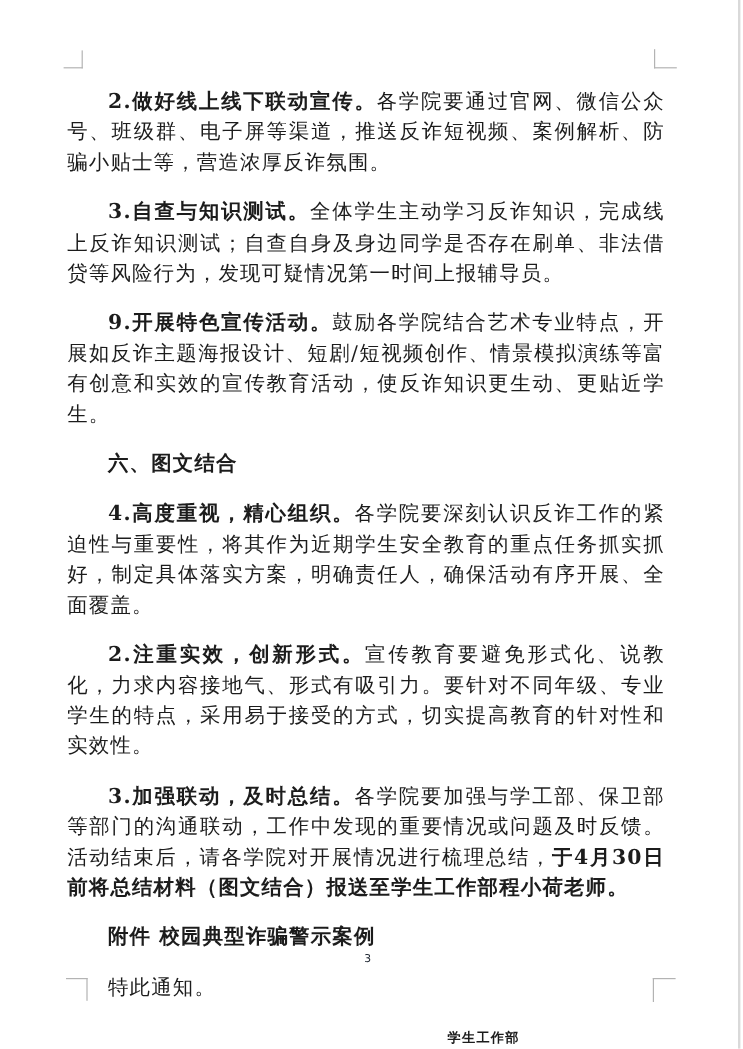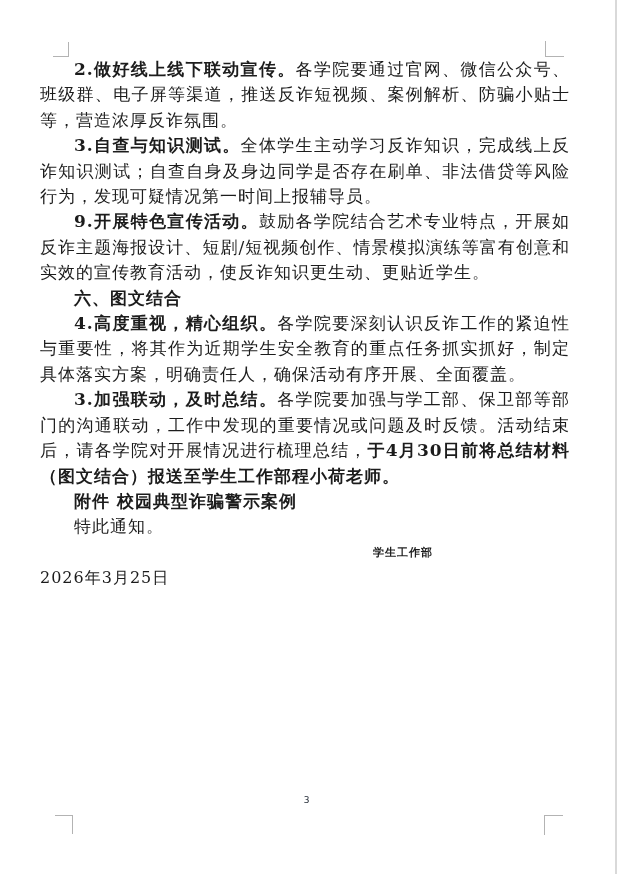--- a/index.html
+++ b/index.html
@@ -48,21 +48,21 @@
     left: 40px; top: 57px;
     width: 530px;
     font-size: 17px;
     line-height: 25.4px;
     letter-spacing: 1px;
     color: #1c1c1c;
     text-align: justify;
   }
   .para {
     text-indent: 34px;
-    margin: 0;
+    margin: 16px;
   }
   .para .b { font-weight: bold; }
   .sig-line {
     text-align: right;
     font-weight: bold;
     padding-right: 137px;
     font-size: 11px; line-height: 25.4px; letter-spacing: 1px;
     color: #1c1c1c;
   }
   .date-line {
@@ -93,20 +93,21 @@
   <div class="mark mark-bl"></div>
   <div class="mark mark-br"></div>
 
   <div class="doc-body">
 
     <p class="para body"><span class="b">2.做好线上线下联动宣传。</span><span>各学院要通过官网、微信公众号、班级群、电子屏等渠道，推送反诈短视频、案例解析、防骗小贴士等，营造浓厚反诈氛围。</span></p>
       <p class="para body"><span class="b">3.自查与知识测试。</span><span>全体学生主动学习反诈知识，完成线上反诈知识测试；自查自身及身边同学是否存在刷单、非法借贷等风险行为，发现可疑情况第一时间上报辅导员。</span></p>
       <p class="para body"><span class="b">9.开展特色宣传活动。</span><span>鼓励各学院结合艺术专业特点，开展如反诈主题海报设计、短剧/短视频创作、情景模拟演练等富有创意和实效的宣传教育活动，使反诈知识更生动、更贴近学生。</span></p>
       <p class="para heading"><span class="b">六、图文结合</span></p>
       <p class="para body"><span class="b">4.高度重视，精心组织。</span><span>各学院要深刻认识反诈工作的紧迫性与重要性，将其作为近期学生安全教育的重点任务抓实抓好，制定具体落实方案，明确责任人，确保活动有序开展、全面覆盖。</span></p>
+      <p class="para body"><span class="b">2.注重实效，创新形式。</span><span>宣传教育要避免形式化、说教化，力求内容接地气、形式有吸引力。要针对不同年级、专业学生的特点，采用易于接受的方式，切实提高教育的针对性和实效性。</span></p>
       <p class="para body"><span class="b">3.加强联动，及时总结。</span><span>各学院要加强与学工部、保卫部等部门的沟通联动，工作中发现的重要情况或问题及时反馈。活动结束后，请各学院对开展情况进行梳理总结，</span><span class="b">于4月30日前将总结材料（图文结合）报送至学生工作部程小荷老师。</span></p>
       <p class="para attachment"><span class="b">附件 校园典型诈骗警示案例</span></p>
       <p class="para body"><span>特此通知。</span></p>
       <div class="sig-line">学生工作部</div>
     <div class="date-line">2026年3月25日</div>
   </div>
 
   <div class="page-number">3</div>
 
 </div>

